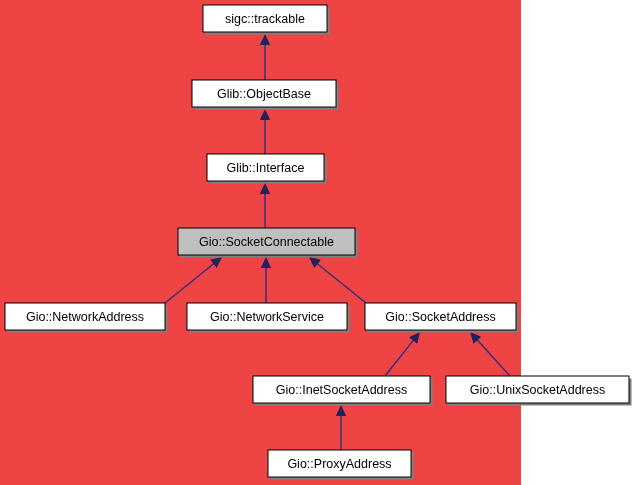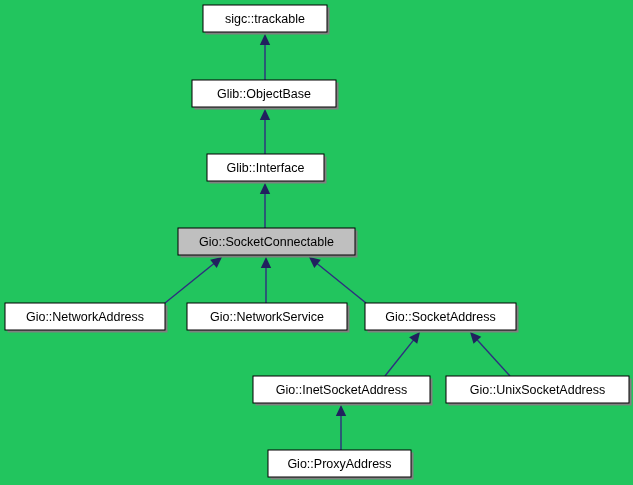--- a/index.html
+++ b/index.html
@@ -9,23 +9,23 @@
     background: #ffffff;
   }
   body {
     width: 633px;
     height: 485px;
     overflow: hidden;
     font-family: "Liberation Sans", sans-serif;
   }
   #diagram-root {
     position: relative;
-    width: 633px;
+    width: 521px;
     height: 485px;
-    background: #22c55e;
+    background: #ef4444;
   }
   svg.graph {
     display: block;
     width: 633px;
     height: 485px;
   }
   .node-box {
     fill: #ffffff;
     stroke: #000000;
     stroke-width: 1;

